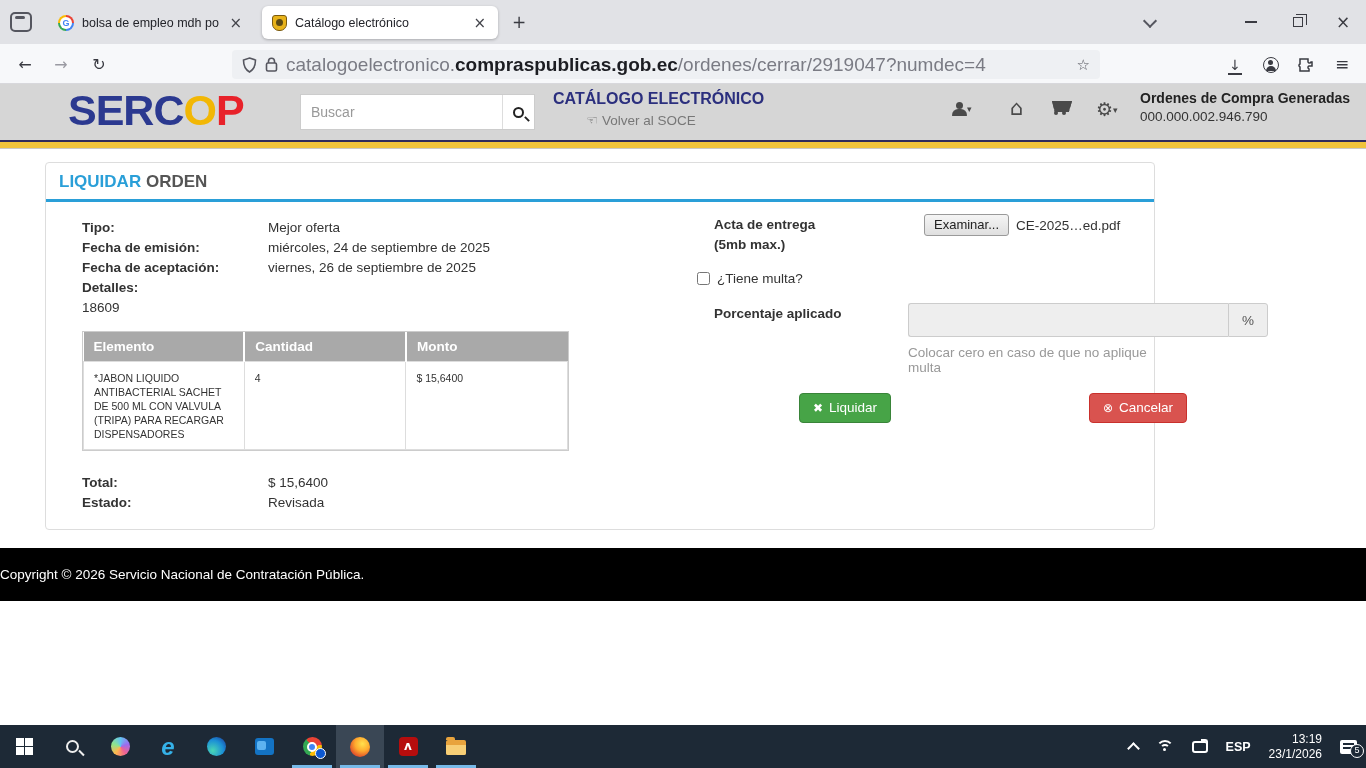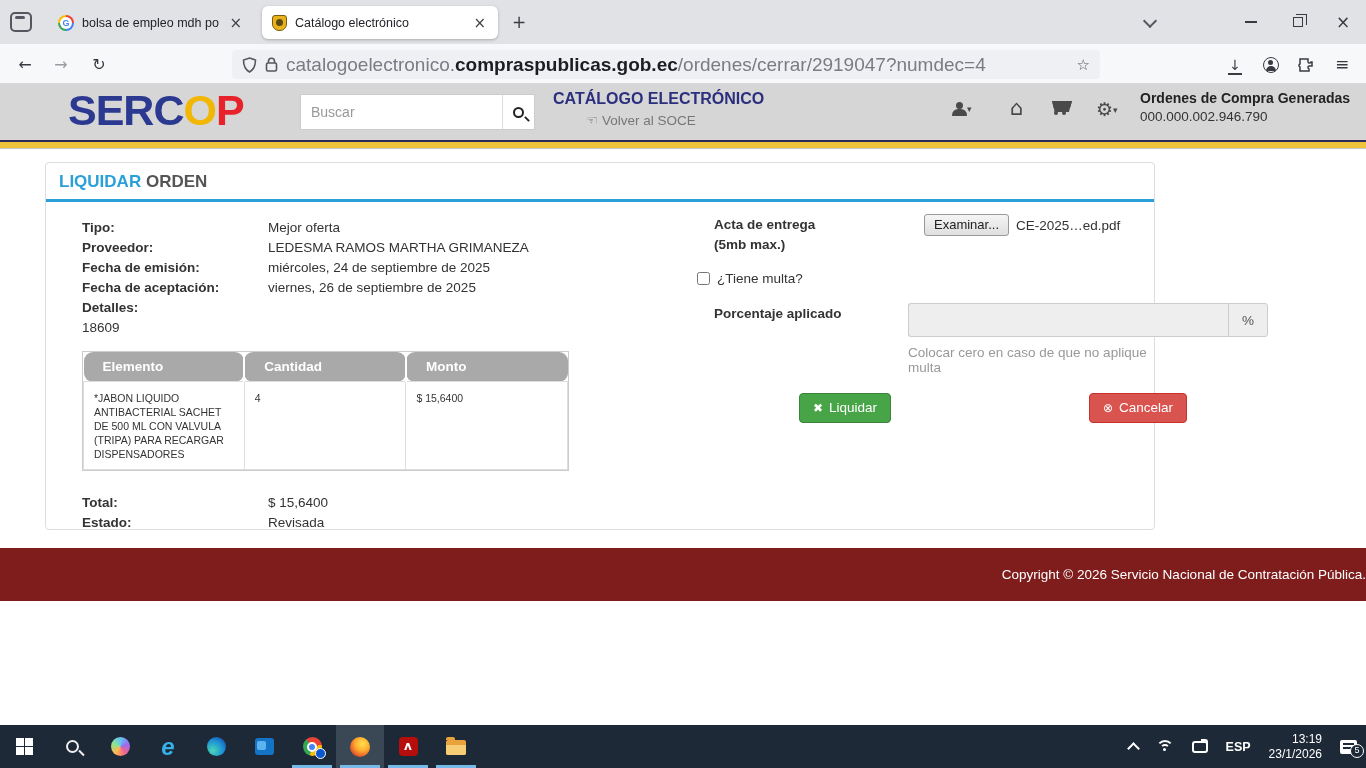--- a/index.html
+++ b/index.html
@@ -75,21 +75,21 @@
   
   .card { position:absolute; left:45px; top:162px; width:1110px; height:368px; background:#fff; border:1px solid #ddd; border-radius:4px; }
   .card-title { padding:9px 13px 7px 13px; font-size:17px; font-weight:bold; border-bottom:3px solid #2a9fd8; }
   .ct-blue { color:#2a9fd8; } .ct-gray { color:#555; }
   .card-body { padding:16px 36px; }
   .drow { display:flex; font-size:13.5px; color:#333; line-height:20px; }
   .drow .dlabel { width:186px; font-weight:bold; }
   .dplain { font-size:13.5px; color:#333; line-height:20px; }
   .tblwrap { margin-top:13px; width:487px; border:1px solid #ccc; }
   table.tbl { border-collapse:collapse; width:100%; }
-  .tbl th { background:#a9a9a9; color:#fff; font-size:13.5px; font-weight:bold; text-align:left; padding:7px 19px; border-right:2px solid #fff;border-radius:9px; }
+  .tbl th { background:#a9a9a9; color:#fff; font-size:13.5px; font-weight:bold; text-align:left; padding:7px 10px; border-right:2px solid #fff; }
   .tbl th:last-child { border-right:0; }
   .tbl td { font-size:10.5px; color:#333; padding:9px 10px 8px 10px; vertical-align:top; border:1px solid #ddd; background:#fff; line-height:14px; }
   .tbl col.c1 { width:161px; } .tbl col.c2 { width:162px; } .tbl col.c3 { width:162px; }
   .totals { margin-top:22px; }
 
   
   .f-abs { position:absolute; font-size:13.5px; color:#333; }
   .fa-label { left:668px; top:52px; font-weight:bold; line-height:20px; }
   .fa-file { left:878px; top:51px; display:flex; align-items:center; }
   .btn-browse { font-size:13px; color:#222; background:linear-gradient(#f5f5f5,#dfdfdf); border:1px solid #9a9a9a; border-radius:3px; padding:2px 9px 3px 9px; font-family:"Liberation Sans", sans-serif; }
@@ -102,21 +102,21 @@
   .addon { width:40px; background:#eee; border:1px solid #ccc; border-radius:0 3px 3px 0; display:flex; align-items:center; justify-content:center; font-size:13.5px; color:#555; }
   .fa-help { left:862px; top:182px; color:#999; }
   .btn { border-radius:4px; font-size:13.5px; color:#fff; padding:6px 13px 7px 13px; font-family:"Liberation Sans", sans-serif; display:inline-flex; align-items:center; gap:6px; }
   .fa-liq { left:753px; top:230px; }
   .btn-green { background:#47a447; border:1px solid #398439; }
   .fa-can { left:1043px; top:230px; }
   .btn-red { background:#d9534f; border:1px solid #c9302c; }
   .btn .bic { font-size:12px; }
 
   
-  .pagefooter { position:absolute; left:0; top:548px; width:1366px; height:53px; background:#7f1d1d; color:#fff; font-size:13.5px; text-align:right; line-height:53px; }
+  .pagefooter { position:absolute; left:0; top:548px; width:1366px; height:53px; background:#000000; color:#fff; font-size:13.5px; text-align:left; line-height:53px; }
 
   
   .taskbar { position:absolute; left:0; top:725px; width:1366px; height:43px; background:#1d2936; display:flex; align-items:stretch; }
   .tbtn { width:48px; display:flex; align-items:center; justify-content:center; position:relative; }
   .tbtn.running::after { content:""; position:absolute; left:4px; right:4px; bottom:0; height:3px; background:#76b9e8; }
   .tbtn.activeapp { background:#3a4755; }
   .winlogo { width:17px; height:17px; display:grid; grid-template-columns:8px 8px; grid-template-rows:8px 8px; gap:1px; }
   .winlogo i { background:#fff; }
   .tb-mag { width:13px; height:13px; border:2px solid #eee; border-radius:50%; position:relative; }
   .tb-mag::after { content:""; position:absolute; left:10px; top:10px; width:7px; height:2px; background:#eee; transform:rotate(45deg); }
@@ -229,24 +229,20 @@
 <div class="card">
   <div class="card-title">
     <span class="ct-blue">LIQUIDAR</span> <span class="ct-gray">ORDEN</span>
   </div>
   <div class="card-body">
     <div class="drow">
       <span class="dlabel">Tipo:</span>
         <span>Mejor oferta</span>
     </div>
     <div class="drow">
-      <span class="dlabel">Proveedor:</span>
-        <span>LEDESMA RAMOS MARTHA GRIMANEZA</span>
-    </div>
-    <div class="drow">
       <span class="dlabel">Fecha de emisión:</span>
         <span>miércoles, 24 de septiembre de 2025</span>
     </div>
     <div class="drow">
       <span class="dlabel">Fecha de aceptación:</span>
         <span>viernes, 26 de septiembre de 2025</span>
     </div>
     <div class="drow">
       <span class="dlabel">Detalles:</span>
     </div>

